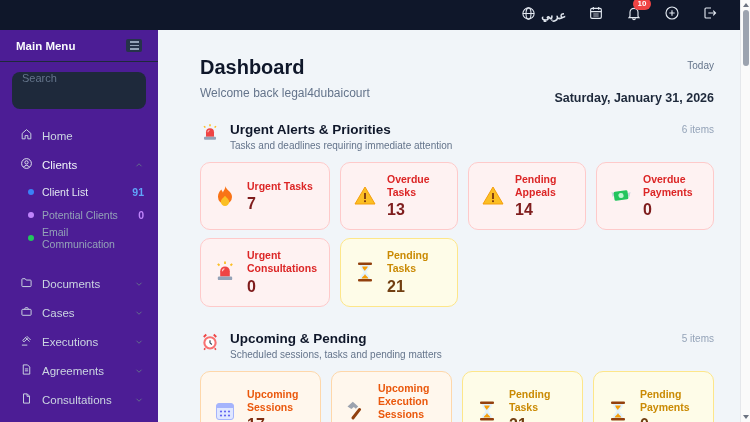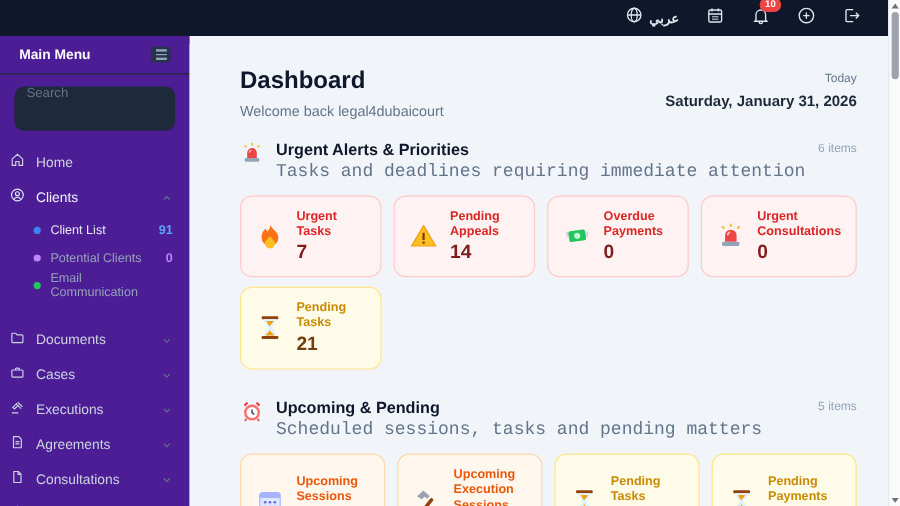--- a/index.html
+++ b/index.html
@@ -25,47 +25,47 @@
   .menu-head-label { color:#f8fafc; font-weight:bold; font-size:11.5px; }
   .hamburger { width:16px; height:13px; background:#26334a; border-radius:2px; display:flex; flex-direction:column;
                justify-content:center; gap:2px; align-items:center; cursor:pointer; }
   .hamburger i { display:block; width:9px; height:1.4px; background:#94a3b8; }
   .search-wrap { margin:10px 12px 8px 12px; background:#1e293b; border-radius:8px; height:37px;
                  display:flex; align-items:flex-start; padding:0 10px; }
   .search-wrap input { flex:1; background:transparent; border:0; outline:none; color:#cbd5e1; font-size:11px;
                        font-family:"Liberation Sans", sans-serif; }
   .search-wrap input::placeholder { color:#64748b; }
   .nav { padding-top:4px; }
-  .nav-item { display:flex; align-items:center; gap:9px; padding:0 14px 0 8px; height:29px; cursor:pointer; }
+  .nav-item { display:flex; align-items:center; gap:9px; padding:0 14px 0 20px; height:29px; cursor:pointer; }
   .nav-item .lbl { color:#cbd5e1; font-size:11.5px; }
   .nav-item .lbl.bright { color:#f1f5f9; }
   .nav-item .chev { margin-left:auto; display:flex; }
   .sub-list { margin:1px 0 20px 0; }
   .sub-item { display:flex; align-items:center; gap:8px; padding:0 14px 0 28px; height:23px; cursor:pointer; }
   .dot { width:6px; height:6px; border-radius:50%; flex:0 0 auto; }
   .sub-item .slbl { font-size:10.5px; color:#94a3b8; }
   .sub-item .slbl.bright { color:#e2e8f0; }
   .sub-badge { margin-left:auto; font-size:10.5px; font-weight:bold; }
 
   
   .main { position:absolute; left:158px; top:30px; width:582px; height:392px; background:#f1f5f9;
           border-top-left-radius:8px; padding:26px 26px 0 42px; overflow:hidden; }
   .main-head { display:flex; justify-content:space-between; align-items:flex-start; }
   .page-title { font-size:20px; font-weight:bold; color:#0f172a; }
   .welcome { margin-top:7px; font-size:12px; color:#64748b; }
   .date-block { text-align:right; padding-top:4px; }
   .today { font-size:10px; color:#64748b; }
-  .date { margin-top:6px; font-size:12.5px; font-weight:bold; color:#1e293b; }
+  .date { margin-top:20px; font-size:12.5px; font-weight:bold; color:#1e293b; }
 
   .section { margin-top:17px; }
   .section.second { margin-top:24px; }
   .sec-head { display:flex; align-items:flex-start; }
   .sec-icon { width:22px; margin-right:8px; flex:0 0 auto; padding-top:1px; }
   .sec-title { font-size:13.5px; font-weight:bold; color:#0f172a; }
-  .sec-sub { margin-top:3px; font-size:15px; color:#64748b;font-family:Liberation Mono, monospace; }
+  .sec-sub { margin-top:3px; font-size:10px; color:#64748b; }
   .sec-count { margin-left:auto; font-size:10px; color:#94a3b8; padding-top:2px; }
 
   .grid { display:grid; grid-template-columns:repeat(4,1fr); column-gap:10px; row-gap:8px; margin-top:11px; }
   .card { border:1px solid; border-radius:10px; padding:10px 12px; display:flex; align-items:center; gap:10px;
           cursor:pointer; min-height:50px; background:#fff; }
   .card .cicon { flex:0 0 auto; display:flex; }
   .card .ctxt { min-width:0; }
   .c-label { font-size:10.5px; font-weight:bold; line-height:1.25; }
   .c-value { font-size:16px; font-weight:bold; margin-top:2px; }
   .t-red    { background:#fef2f2; border-color:#fecaca; }
@@ -334,20 +334,33 @@
         </div>
         <div class="card t-red">
           <span class="cicon">
             <svg width="24" height="24" viewBox="0 0 24 24">
               <path fill="#fbbf24" stroke="#f59e0b" d="M12 3L22 20H2z"></path>
               <rect x="11.1" y="9" width="1.8" height="6" fill="#78350f"></rect>
                 <rect x="11.1" y="16.3" width="1.8" height="1.8" fill="#78350f"></rect>
             </svg>
           </span>
           <div class="ctxt">
+            <div class="c-label">Overdue Tasks</div>
+            <div class="c-value">13</div>
+          </div>
+        </div>
+        <div class="card t-red">
+          <span class="cicon">
+            <svg width="24" height="24" viewBox="0 0 24 24">
+              <path fill="#fbbf24" stroke="#f59e0b" d="M12 3L22 20H2z"></path>
+              <rect x="11.1" y="9" width="1.8" height="6" fill="#78350f"></rect>
+                <rect x="11.1" y="16.3" width="1.8" height="1.8" fill="#78350f"></rect>
+            </svg>
+          </span>
+          <div class="ctxt">
             <div class="c-label">Pending Appeals</div>
             <div class="c-value">14</div>
           </div>
         </div>
         <div class="card t-red">
           <span class="cicon">
             <svg width="24" height="24" viewBox="0 0 24 24">
               <path fill="#cbd5e1" d="M2.5 8l5 2-4 3zM21.5 8l-5 2 4 3z"></path>
               <g transform="rotate(-8 12 11.5)">
                 <rect x="5" y="7" width="14" height="9" rx="1.5" fill="#22c55e"></rect>

